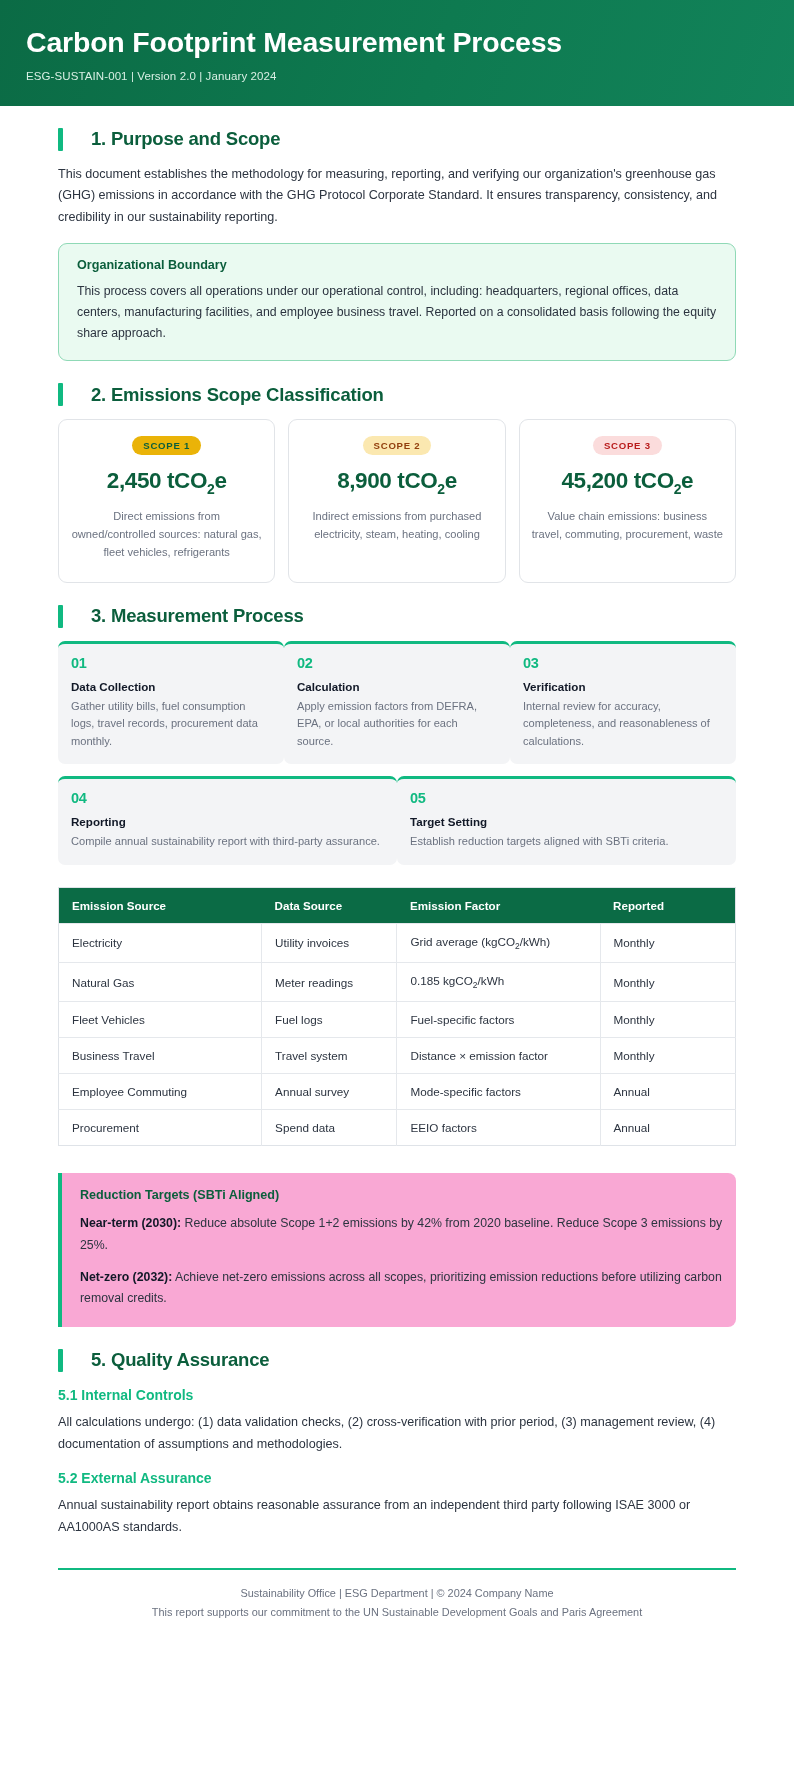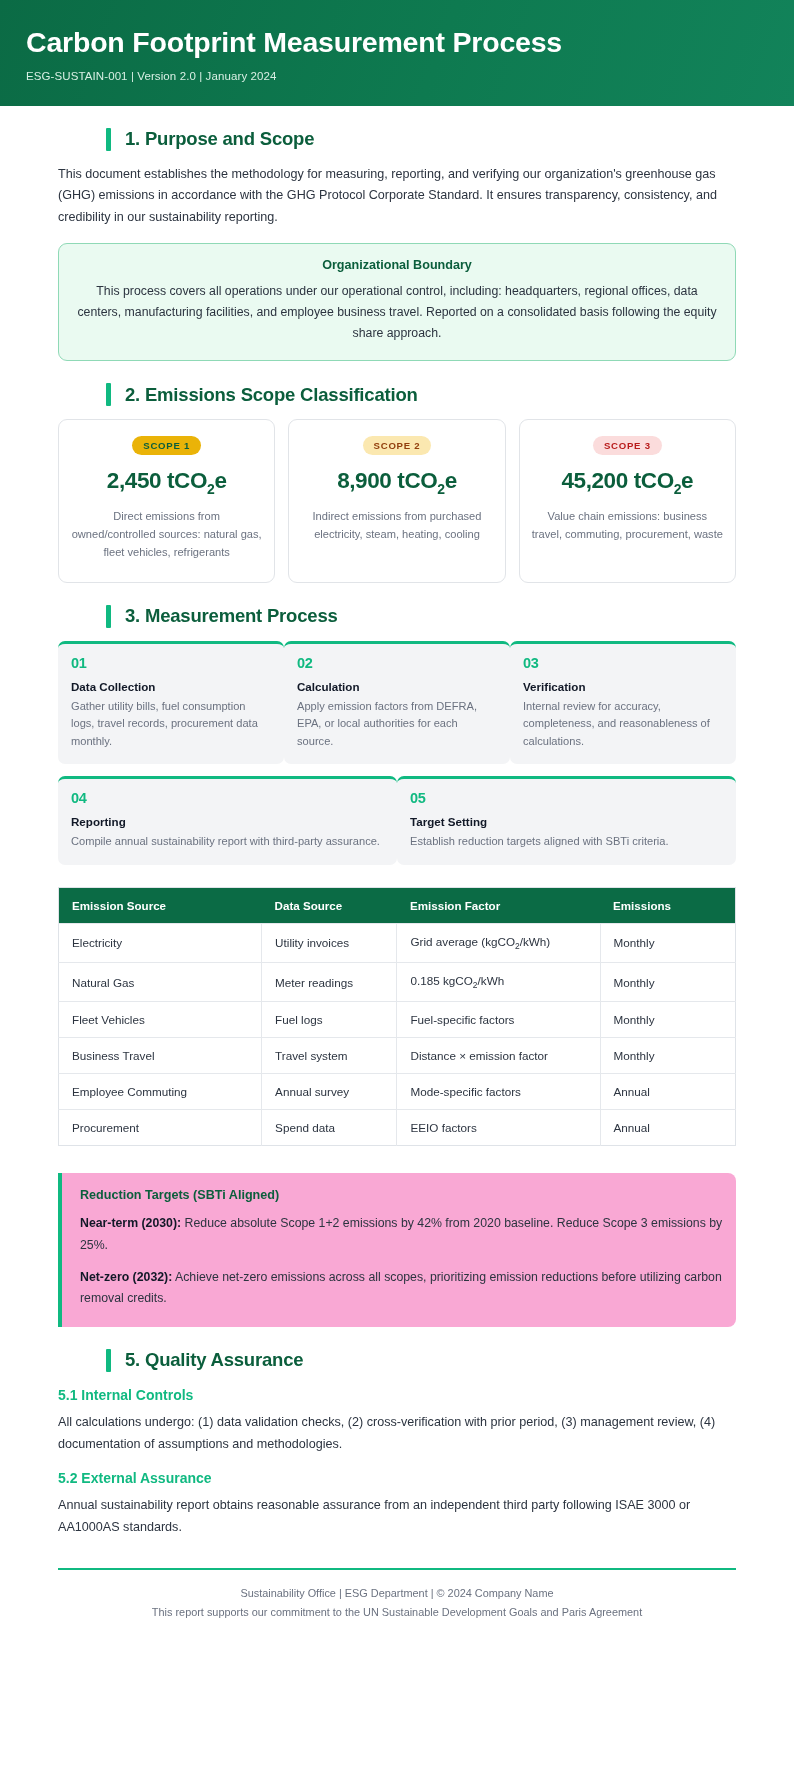--- a/index.html
+++ b/index.html
@@ -35,23 +35,22 @@
   .page {
     padding: 22px 58px 18px 58px;
   }
 
   
   .section { margin-top: 22px; }
   .section:first-child { margin-top: 0; }
   .section-head {
     display: flex;
     align-items: center;
-    gap: 14px;
+    gap: 28px;
     margin-bottom: 13px;
-    margin-left: 48px;
   }
   .accent-bar {
     width: 5px;
     height: 23px;
     background: #10b981;
     border-radius: 1px;
     flex: none;
   }
   .section-title {
     font-size: 18.5px;
@@ -66,21 +65,20 @@
     color: #2c3440;
   }
 
   
   .callout {
     margin-top: 14px;
     background: #eafaf1;
     border: 1px solid #8fd9b6;
     border-radius: 9px;
     padding: 14px 18px 16px 18px;
-    text-align: center;
   }
   .callout-title {
     font-size: 12.6px;
     font-weight: bold;
     color: #0b5e3c;
     margin-bottom: 9px;
   }
   .callout-text {
     font-size: 12.3px;
     line-height: 1.72;
@@ -302,21 +300,21 @@
   </div>
 
   <div class="section">
 
     <table class="data-table">
       <thead>
         <tr id="table-head-row">
             <th style="width: 30%;">Emission Source</th>
             <th style="width: 20%;">Data Source</th>
             <th style="width: 30%;">Emission Factor</th>
-            <th style="width: 20%;">Emissions</th>
+            <th style="width: 20%;">Reported</th>
           </tr>
       </thead>
       <tbody id="table-body">
           <tr>
             <td>Electricity</td>
             <td>Utility invoices</td>
             <td>Grid average (kgCO<sub>2</sub>/kWh)</td>
             <td>Monthly</td>
           </tr>
           <tr>

